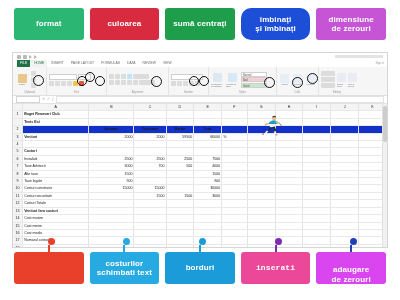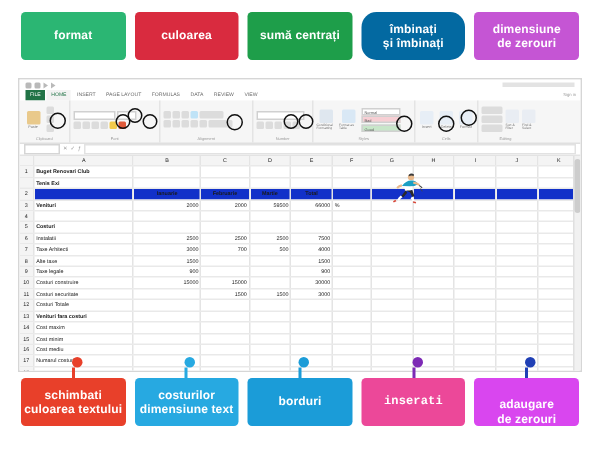--- a/index.html
+++ b/index.html
@@ -124,21 +124,21 @@
     <span class="pin"><span class="stem" style="background: rgb(43, 182, 115);"></span><span class="dot" style="background: rgb(43, 182, 115);"></span></span>
   </div>
   <div class="badge top-b" style="background: rgb(217, 43, 63);">
     <span class="txt"><span>culoarea</span></span>
     <span class="pin"><span class="stem" style="background: rgb(217, 43, 63);"></span><span class="dot" style="background: rgb(217, 43, 63);"></span></span>
   </div>
   <div class="badge top-b" style="background: rgb(30, 158, 74);">
     <span class="txt"><span>sumă centrați</span></span>
     <span class="pin"><span class="stem" style="background: rgb(30, 158, 74);"></span><span class="dot" style="background: rgb(30, 158, 74);"></span></span>
   </div>
-  <div class="badge top-b" style="background: #0369a1; border-radius: 10px;">
+  <div class="badge top-b" style="background: #1d4ed8; border-radius: 10px;">
     <span class="txt">
       <span>îmbinați</span><br>
       <span>și îmbinați</span>
     </span>
     <span class="pin"><span class="stem" style="background: rgb(245, 130, 32);"></span><span class="dot" style="background: rgb(245, 130, 32);"></span></span>
   </div>
   <div class="badge top-b" style="background: rgb(197, 85, 212);">
     <span class="txt">
       <span>dimensiune</span><br>
       <span>de zerouri</span>
@@ -637,33 +637,29 @@
     </svg>
 
     <div class="vscroll">
       <span class="thumb"></span>
     </div>
   </div>
 </div>
 
 <div class="badge-row bottom">
   <div class="badge bot-b" style="background: rgb(232, 64, 42);">
-    <span class="txt">
-      <span>schimbati</span><br>
-      <span>culoarea textului</span>
-    </span>
     <span class="pin">
         <span class="stem" style="background: rgb(232, 64, 42);"></span>
         <span class="dot" style="background: rgb(232, 64, 42);"></span>
       </span>
   </div>
   <div class="badge bot-b" style="background: rgb(39, 169, 225);">
     <span class="txt">
       <span>costurilor</span><br>
-      <span>dimensiune text</span>
+      <span>schimbati text</span>
     </span>
     <span class="pin">
         <span class="stem" style="background: rgb(39, 169, 225);"></span>
         <span class="dot" style="background: rgb(39, 169, 225);"></span>
       </span>
   </div>
   <div class="badge bot-b" style="background: rgb(27, 156, 216);">
     <span class="txt"><span>borduri</span></span>
     <span class="pin">
         <span class="stem" style="background: rgb(27, 156, 216);"></span>

